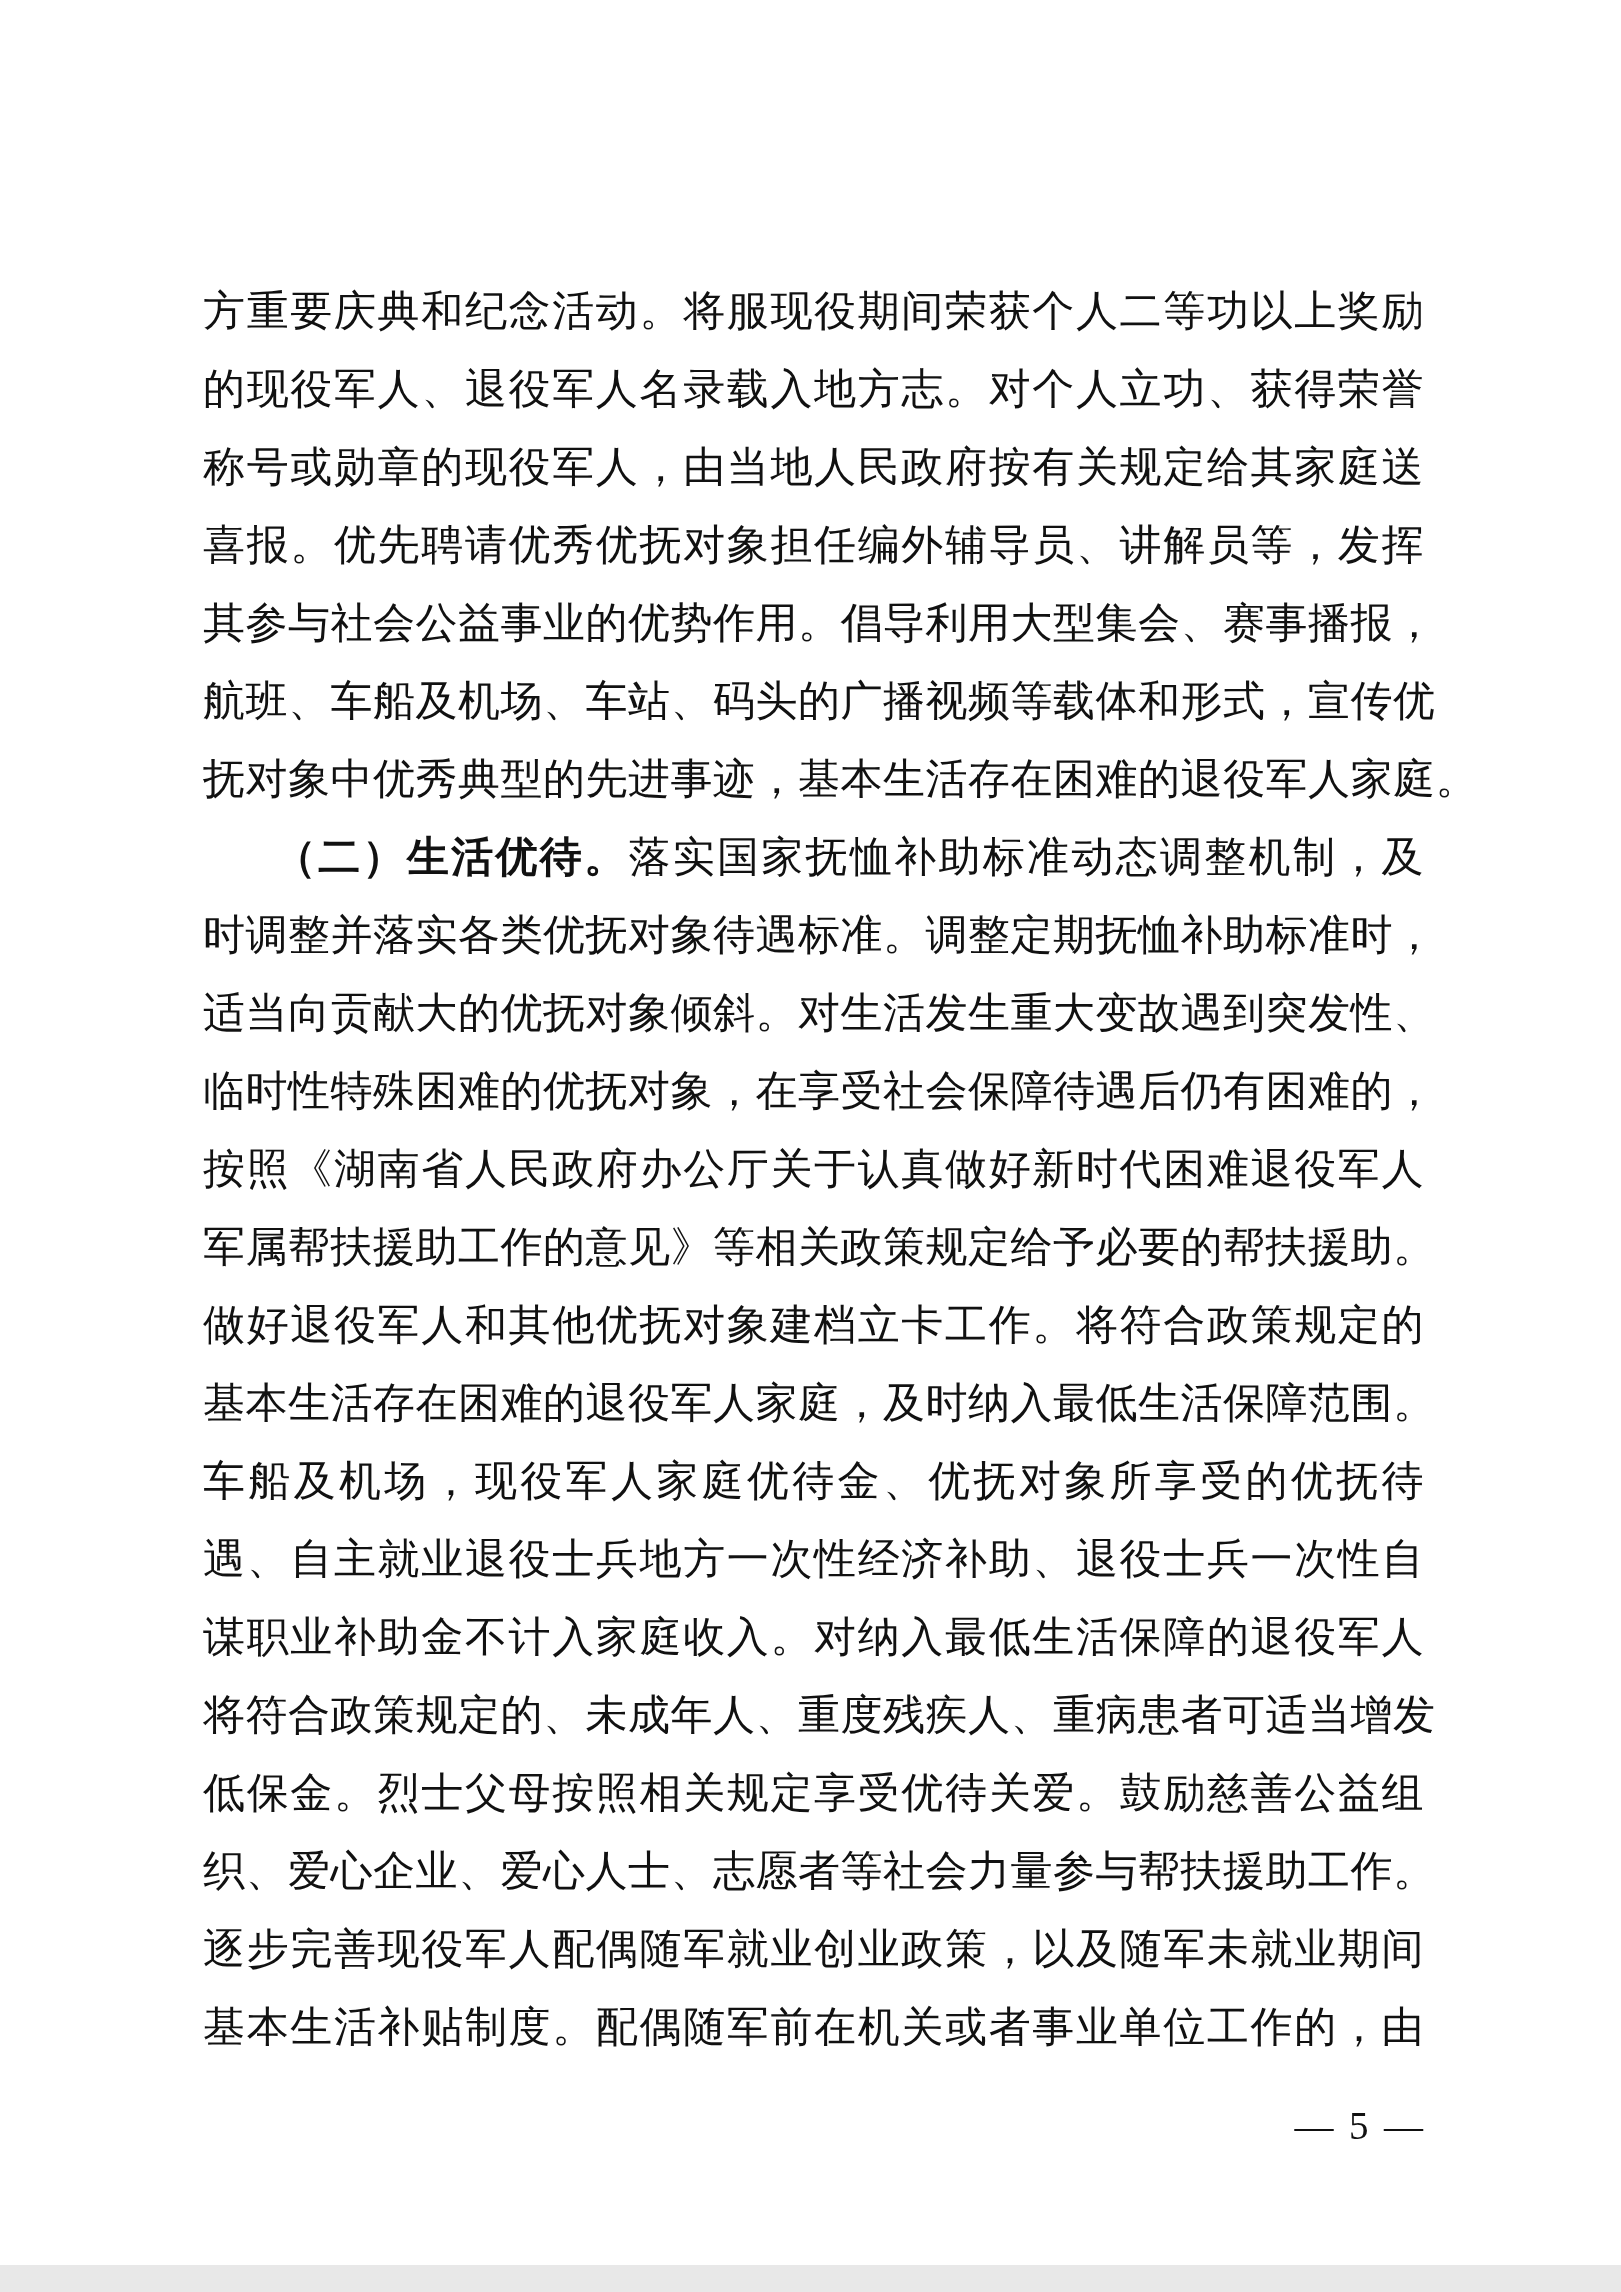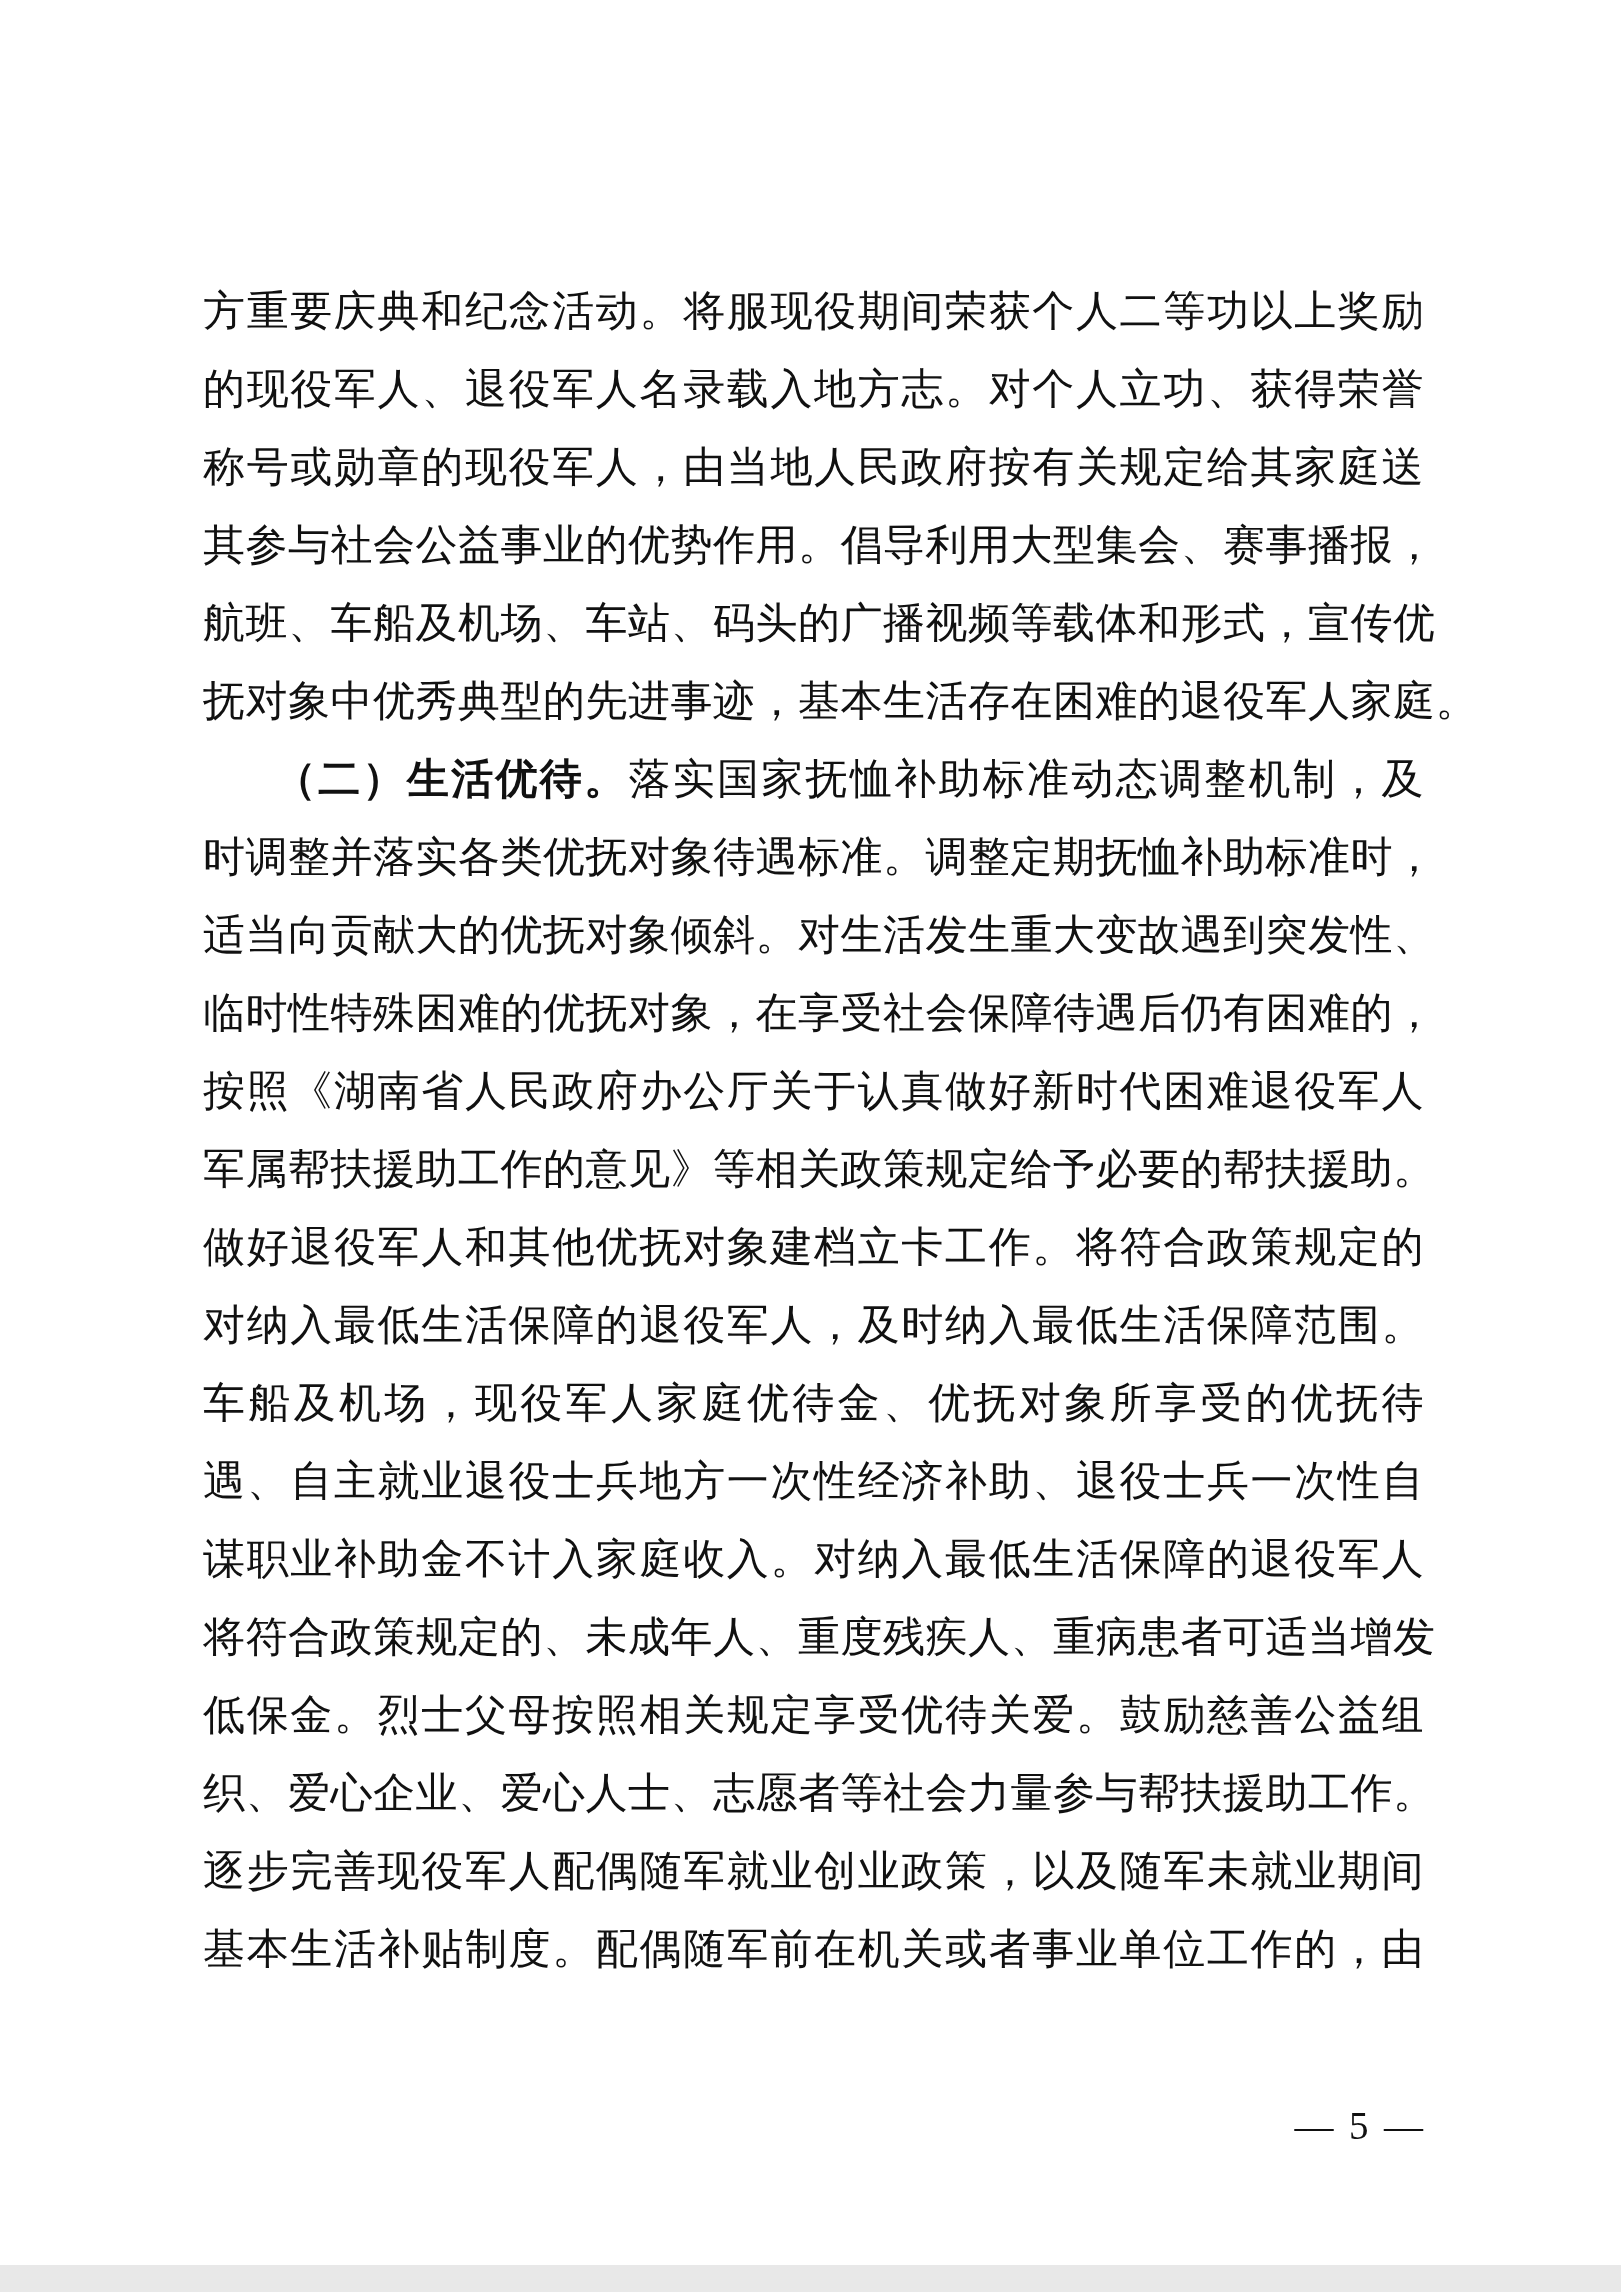--- a/index.html
+++ b/index.html
@@ -50,31 +50,32 @@
   }
 </style>
 </head>
 <body>
 
 <div class="page">
   <div class="doc-body">
     <div class="line"><span>方重要庆典和纪念活动。将服现役期间荣获个人二等功以上奖励</span></div>
     <div class="line"><span>的现役军人、退役军人名录载入地方志。对个人立功、获得荣誉</span></div>
     <div class="line"><span>称号或勋章的现役军人，由当地人民政府按有关规定给其家庭送</span></div>
+    <div class="line"><span>喜报。优先聘请优秀优抚对象担任编外辅导员、讲解员等，发挥</span></div>
     <div class="line"><span>其参与社会公益事业的优势作用。倡导利用大型集会、赛事播报，</span></div>
     <div class="line"><span>航班、车船及机场、车站、码头的广播视频等载体和形式，宣传优</span></div>
     <div class="line"><span>抚对象中优秀典型的先进事迹，基本生活存在困难的退役军人家庭。</span></div>
     <div class="line indent"><span class="heading-bold">（二）生活优待。</span><span>落实国家抚恤补助标准动态调整机制，及</span></div>
     <div class="line"><span>时调整并落实各类优抚对象待遇标准。调整定期抚恤补助标准时，</span></div>
     <div class="line"><span>适当向贡献大的优抚对象倾斜。对生活发生重大变故遇到突发性、</span></div>
     <div class="line"><span>临时性特殊困难的优抚对象，在享受社会保障待遇后仍有困难的，</span></div>
     <div class="line"><span>按照《湖南省人民政府办公厅关于认真做好新时代困难退役军人</span></div>
     <div class="line"><span>军属帮扶援助工作的意见》等相关政策规定给予必要的帮扶援助。</span></div>
     <div class="line"><span>做好退役军人和其他优抚对象建档立卡工作。将符合政策规定的</span></div>
-    <div class="line"><span>对纳入最低生活保障的退役军人，及时纳入最低生活保障范围。</span></div>
+    <div class="line"><span>基本生活存在困难的退役军人家庭，及时纳入最低生活保障范围。</span></div>
     <div class="line"><span>车船及机场，现役军人家庭优待金、优抚对象所享受的优抚待</span></div>
     <div class="line"><span>遇、自主就业退役士兵地方一次性经济补助、退役士兵一次性自</span></div>
     <div class="line"><span>谋职业补助金不计入家庭收入。对纳入最低生活保障的退役军人</span></div>
     <div class="line"><span>将符合政策规定的、未成年人、重度残疾人、重病患者可适当增发</span></div>
     <div class="line"><span>低保金。烈士父母按照相关规定享受优待关爱。鼓励慈善公益组</span></div>
     <div class="line"><span>织、爱心企业、爱心人士、志愿者等社会力量参与帮扶援助工作。</span></div>
     <div class="line"><span>逐步完善现役军人配偶随军就业创业政策，以及随军未就业期间</span></div>
     <div class="line"><span>基本生活补贴制度。配偶随军前在机关或者事业单位工作的，由</span></div>
   </div>
   <div class="page-footer">— 5 —</div>

